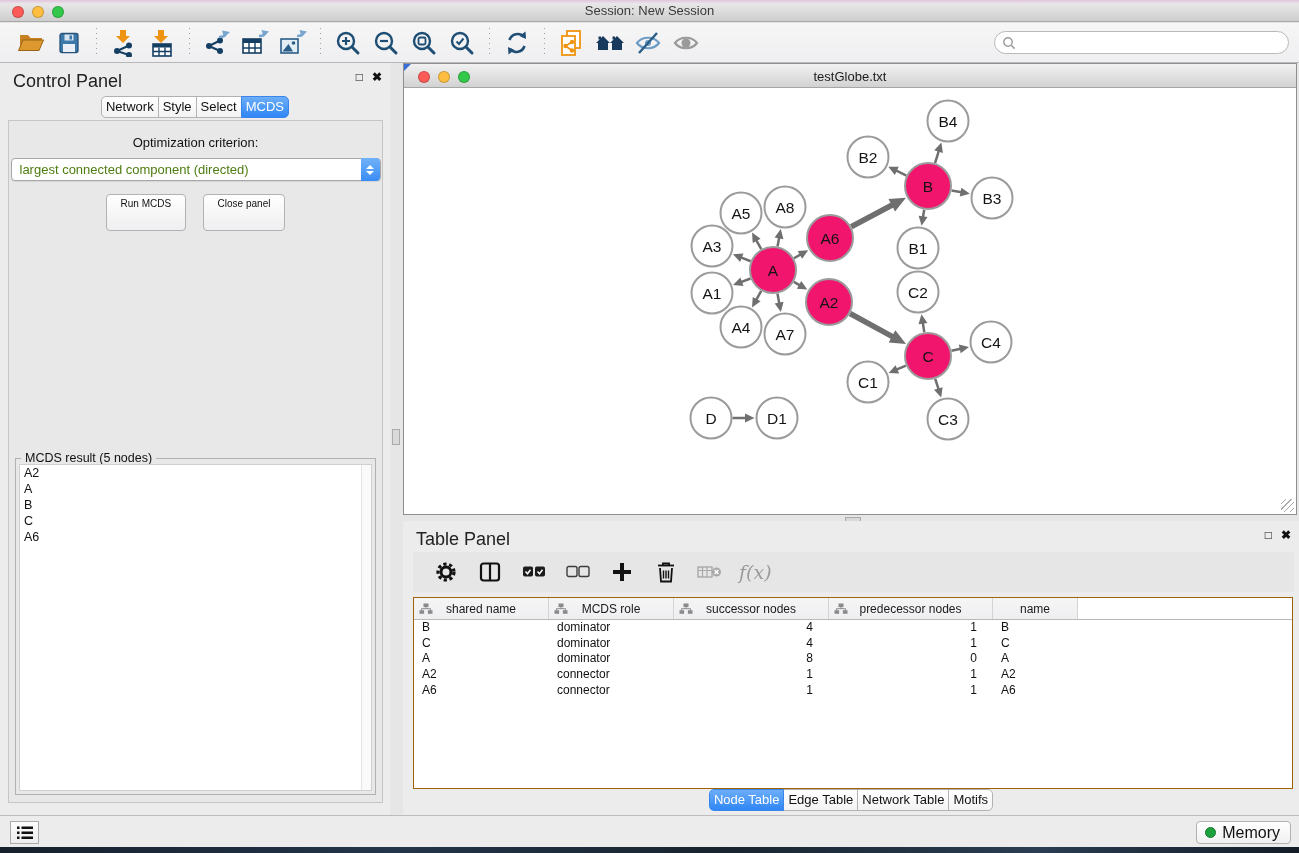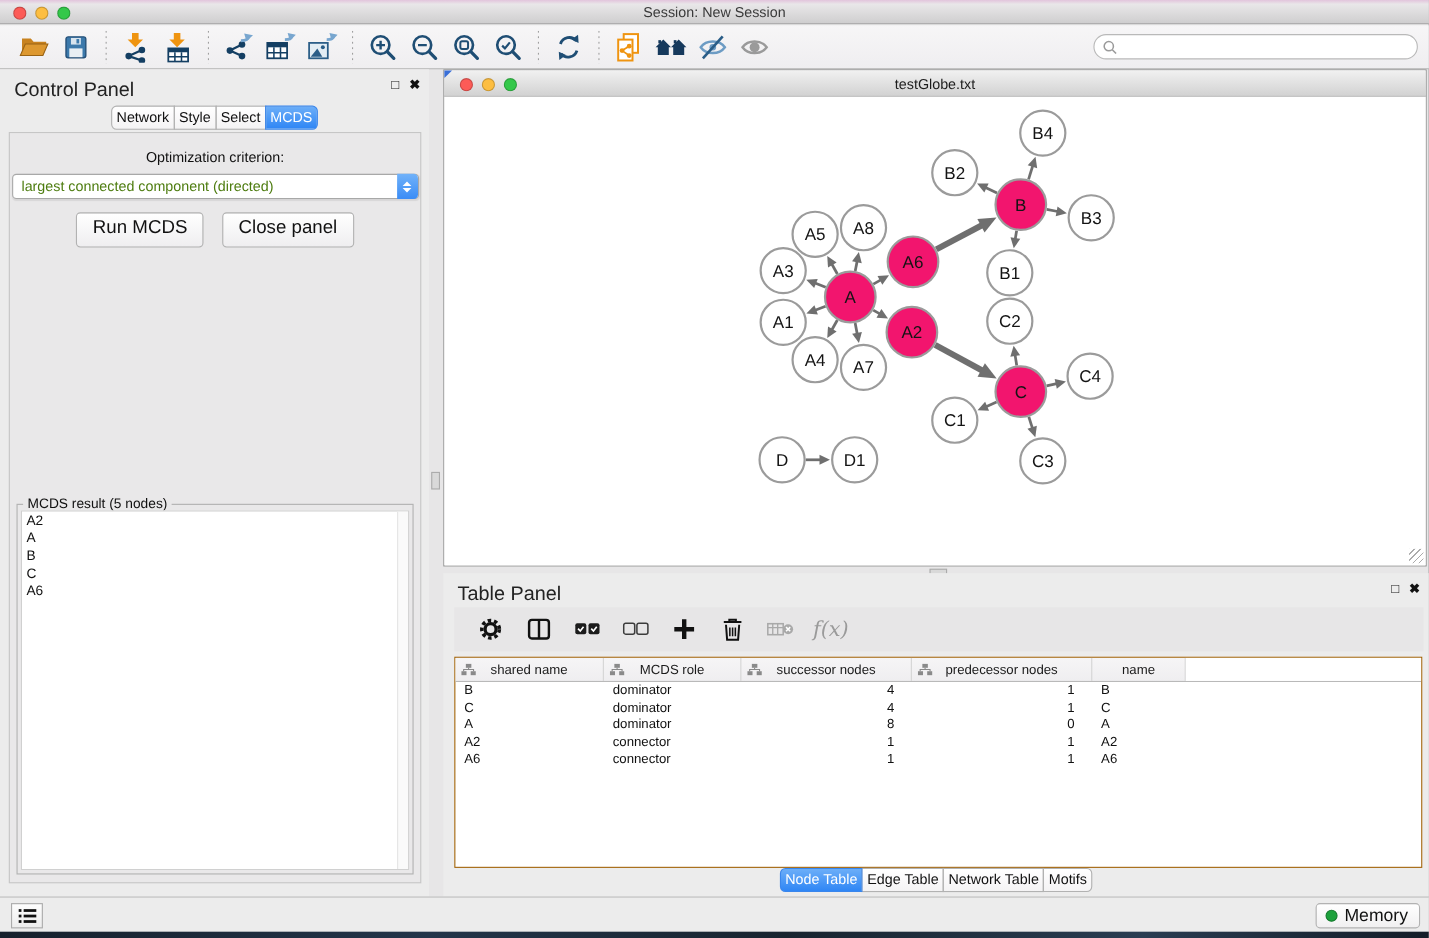--- a/index.html
+++ b/index.html
@@ -54,39 +54,39 @@
     border:1px solid #a8a8a8; border-radius:4px; font-size:13px; color:#4d7c0f;
     display:flex; align-items:center; padding-left:8px; box-shadow:0 1px 1px rgba(0,0,0,.08); }
   .cp-select .stepper { position:absolute; right:0; top:-1px; width:19px; height:23px;
     background:linear-gradient(#71b2f9,#3a8cf6); border-radius:0 4px 4px 0;
     display:flex; flex-direction:column; align-items:center; justify-content:center; gap:2px; }
   .chev-up { width:0; height:0; border-left:4px solid transparent; border-right:4px solid transparent;
     border-bottom:4px solid #fff; }
   .chev-dn { width:0; height:0; border-left:4px solid transparent; border-right:4px solid transparent;
     border-top:4px solid #fff; }
   .cp-buttons { margin-top:12px; text-align:center; }
-  .btn { display:inline-block; padding:3px 14px 7px; font-size:17px; color:#111;
+  .btn { display:inline-block; padding:3px 14px 21px; font-size:10px; color:#111;
     background:linear-gradient(#ffffff,#efeef0); border:1px solid #b2b2b2; border-radius:4px; margin:0 6px; }
 
   .groupbox { position:absolute; left:6px; right:6px; top:337px; bottom:7px;
     border:1px solid #b1b1b1; }
   .groupbox-label { position:absolute; top:-8px; left:5px; background:#e9e8e9; padding:0 4px;
     font-size:12.5px; color:#111; }
   .mcds-list { position:absolute; left:3px; right:3px; top:5px; bottom:3px; background:#fff;
     border:1px solid #d0d0d0; overflow:hidden; }
   .mcds-scroll { position:absolute; right:0; top:0; bottom:0; width:10px; background:#fafafa;
     border-left:1px solid #e4e4e4; }
   .mcds-item { font-size:12.5px; color:#111; line-height:16px; padding-left:4px; }
 
   .v-divider-handle { position:absolute; left:392px; top:429px; width:8px; height:16px;
     background:#d9d9d9; border:1px solid #ababab; }
 
   
   .net-window { position:absolute; left:403px; top:63px; width:894px; height:452px;
-    border:1px solid #8f8f8f; background:#ffffff; }
+    border:1px solid #8f8f8f; background:#f9a8d4; }
   .net-title { position:relative; height:24px; background:linear-gradient(#f1f1f1,#d2d2d2);
     border-bottom:1px solid #a6a6a6; }
   .net-title .tl-group { left:14px; top:7px; }
   .net-title-text { position:absolute; left:0; right:0; top:5px; text-align:center; font-size:13px; color:#1c1c1c; }
   .net-canvas { position:relative; width:892px; height:426px; background:#fff; overflow:hidden; }
   .focus-corner { position:absolute; left:0; top:0; width:0; height:0;
     border-top:7px solid #3a6fd8; border-right:7px solid transparent; z-index:3; }
   .resize-grip { position:absolute; right:2px; bottom:2px; width:13px; height:13px;
     background:repeating-linear-gradient(135deg, transparent 0 3px, #ababab 3px 4px); }
 

